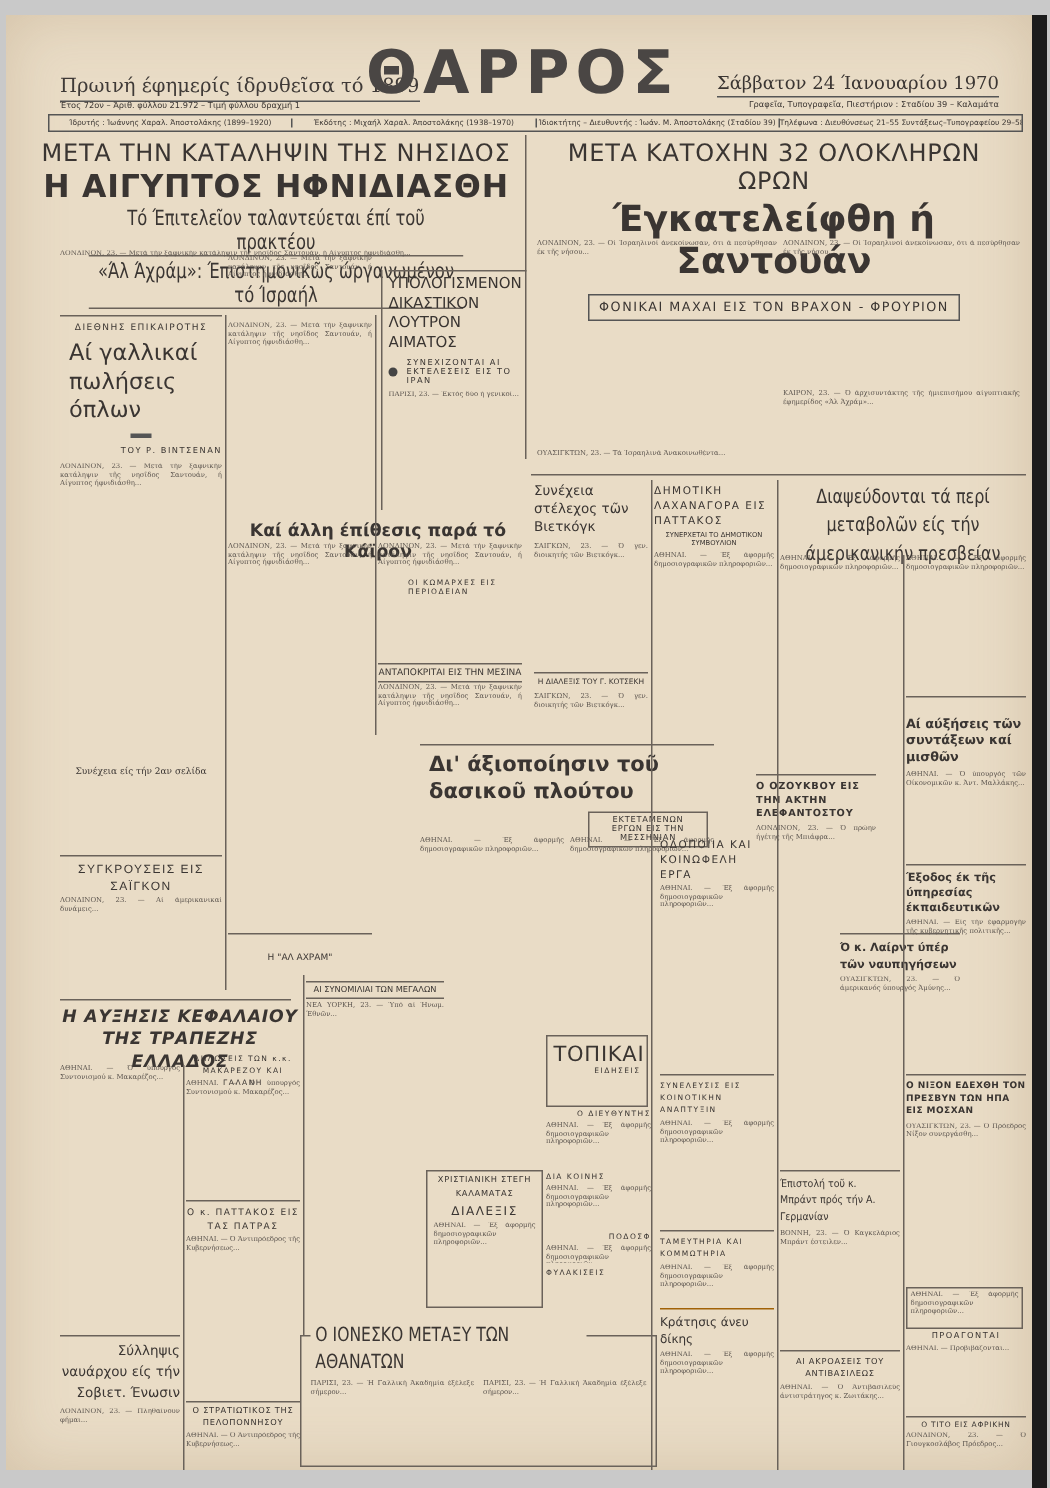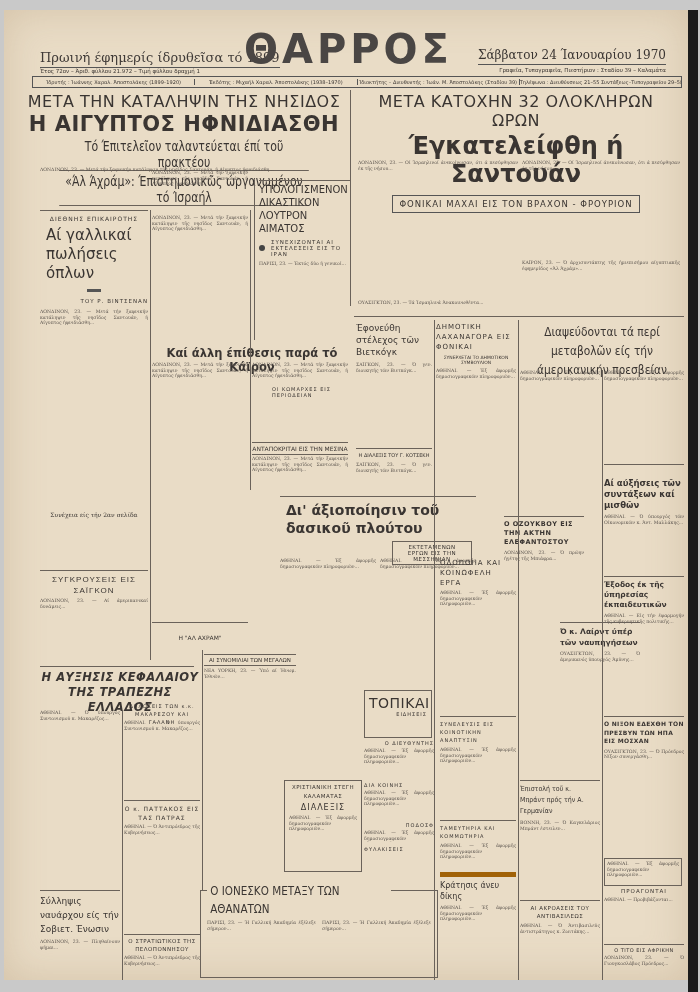--- a/index.html
+++ b/index.html
@@ -118,36 +118,36 @@
   <div class="abs" style="left:120px;top:790px;width:76px;border-top:1px solid #6a625a;padding-top:3px;">
     <div style="font-family:'DejaVu Sans',sans-serif;font-size:6px;text-align:center;line-height:9px;letter-spacing:1px;">Ο κ. ΠΑΤΤΑΚΟΣ ΕΙΣ ΤΑΣ ΠΑΤΡΑΣ</div>
     <div class="body-text" style="height:95px;margin-top:2px;">ΑΘΗΝΑΙ. — Ό Άντιπρόεδρος τῆς Κυβερνήσεως...</div>
   </div>
   <div class="abs" style="left:120px;top:924px;width:76px;border-top:1px solid #6a625a;padding-top:2px;">
     <div style="font-family:'DejaVu Sans',sans-serif;font-size:5.5px;text-align:center;line-height:8px;letter-spacing:.5px;">Ο ΣΤΡΑΤΙΩΤΙΚΟΣ ΤΗΣ ΠΕΛΟΠΟΝΝΗΣΟΥ</div>
     <div class="body-text" style="height:26px;margin-top:2px;">ΑΘΗΝΑΙ. — Ό Άντιπρόεδρος τῆς Κυβερνήσεως...</div>
   </div>
 
   <div class="abs" style="left:36px;top:880px;width:80px;border-top:1px solid #6a625a;padding-top:3px;">
-    <div style="font-family:'DejaVu Sans',sans-serif;font-size:9px;line-height:14px;text-align:left;">Σύλληψις ναυάρχου είς τήν Σοβιετ. Ένωσιν</div>
+    <div style="font-family:'DejaVu Sans',sans-serif;font-size:9px;line-height:14px;text-align:right;">Σύλληψις ναυάρχου είς τήν Σοβιετ. Ένωσιν</div>
     <div class="body-text" style="height:52px;margin-top:3px;">ΛΟΝΔΙΝΟΝ, 23. — Πληθαίνουν φήμαι...</div>
   </div>
 
 
   <div class="abs" style="left:352px;top:312px;width:76px;">
-    <div style="font-family:'DejaVu Sans',sans-serif;font-size:9px;line-height:12px;">Έφονεύθη στέλεχος τῶν Βιετκόγκ</div>
+    <div style="font-family:'DejaVu Sans',sans-serif;font-size:9px;line-height:12px;">Συνέχεια στέλεχος τῶν Βιετκόγκ</div>
     <div class="body-text" style="height:56px;margin-top:4px;">ΣΑΪΓΚΩΝ, 23. — Ό γεν. διοικητής τῶν Βιετκόγκ...</div>
   </div>
   <div class="abs" style="left:352px;top:438px;width:76px;border-top:1px solid #6a625a;padding-top:3px;">
     <div style="font-size:5px;font-family:'DejaVu Sans',sans-serif;text-align:center;line-height:7px;">Η ΔΙΑΛΕΞΙΣ ΤΟΥ Γ. ΚΟΤΣΕΚΗ</div>
     <div class="body-text" style="height:30px;margin-top:3px;">ΣΑΪΓΚΩΝ, 23. — Ό γεν. διοικητής τῶν Βιετκόγκ...</div>
   </div>
 
   <div class="abs" style="left:432px;top:312px;width:80px;">
-    <div style="font-family:'DejaVu Sans',sans-serif;font-size:7px;line-height:10px;letter-spacing:1px;">ΔΗΜΟΤΙΚΗ ΛΑΧΑΝΑΓΟΡΑ ΕΙΣ ΦΟΝΙΚΑΙ</div>
+    <div style="font-family:'DejaVu Sans',sans-serif;font-size:7px;line-height:10px;letter-spacing:1px;">ΔΗΜΟΤΙΚΗ ΛΑΧΑΝΑΓΟΡΑ ΕΙΣ ΠΑΤΤΑΚΟΣ</div>
     <div style="font-size:4.5px;font-family:'DejaVu Sans',sans-serif;text-align:center;margin-top:3px;">ΣΥΝΕΡΧΕΤΑΙ ΤΟ ΔΗΜΟΤΙΚΟΝ ΣΥΜΒΟΥΛΙΟΝ</div>
     <div class="body-text" style="height:170px;margin-top:3px;">ΑΘΗΝΑΙ. — Έξ άφορμῆς δημοσιογραφικῶν πληροφοριῶν...</div>
   </div>
 
   <div class="abs" style="left:516px;top:312px;width:164px;">
     <div style="font-family:'DejaVu Sans',sans-serif;font-size:13px;line-height:19px;text-align:center;transform:scaleX(.82);">Διαψεύδονται τά περί μεταβολῶν είς τήν άμερικανικήν πρεσβείαν</div>
   </div>
   <div class="abs body-text" style="left:516px;top:360px;width:80px;height:160px;">ΑΘΗΝΑΙ. — Έξ άφορμῆς δημοσιογραφικῶν πληροφοριῶν...</div>
   <div class="abs body-text" style="left:600px;top:360px;width:80px;height:50px;">ΑΘΗΝΑΙ. — Έξ άφορμῆς δημοσιογραφικῶν πληροφοριῶν...</div>
 
@@ -212,21 +212,21 @@
   </div>
 
   <div class="abs" style="left:436px;top:706px;width:76px;border-top:1px solid #6a625a;padding-top:3px;">
     <div style="font-family:'DejaVu Sans',sans-serif;font-size:5px;line-height:8px;letter-spacing:1px;">ΣΥΝΕΛΕΥΣΙΣ ΕΙΣ ΚΟΙΝΟΤΙΚΗΝ ΑΝΑΠΤΥΞΙΝ</div>
     <div class="body-text" style="height:70px;margin-top:3px;">ΑΘΗΝΑΙ. — Έξ άφορμῆς δημοσιογραφικῶν πληροφοριῶν...</div>
   </div>
   <div class="abs" style="left:436px;top:810px;width:76px;border-top:1px solid #6a625a;padding-top:3px;">
     <div style="font-family:'DejaVu Sans',sans-serif;font-size:5px;line-height:8px;letter-spacing:1px;">ΤΑΜΕΥΤΗΡΙΑ ΚΑΙ ΚΟΜΜΩΤΗΡΙΑ</div>
     <div class="body-text" style="height:26px;margin-top:3px;">ΑΘΗΝΑΙ. — Έξ άφορμῆς δημοσιογραφικῶν πληροφοριῶν...</div>
   </div>
-  <div class="abs" style="left:436px;top:862px;width:76px;border-top:5px solid #a16207;padding-top:3px;">
+  <div class="abs" style="left:436px;top:862px;width:76px;border-top:1px solid #a16207;padding-top:3px;">
     <div style="font-family:'DejaVu Sans',sans-serif;font-size:8px;line-height:11px;">Κράτησις άνευ δίκης</div>
     <div class="body-text" style="height:80px;margin-top:3px;">ΑΘΗΝΑΙ. — Έξ άφορμῆς δημοσιογραφικῶν πληροφοριῶν...</div>
   </div>
 
   <div class="abs" style="left:196px;top:880px;width:236px;height:86px;border:1px solid #6a625a;">
     <div style="font-family:'DejaVu Sans',sans-serif;font-size:13px;line-height:18px;margin-top:-9px;background:#e9dcc6;display:inline-block;padding:0 4px;margin-left:6px;transform:scaleX(.8);transform-origin:left;">Ο ΙΟΝΕΣΚΟ ΜΕΤΑΞΥ ΤΩΝ ΑΘΑΝΑΤΩΝ</div>
     <div style="display:flex;gap:6px;padding:2px 6px;">
       <div class="body-text" style="flex:1;height:56px;">ΠΑΡΙΣΙ, 23. — Ή Γαλλική Άκαδημία έξέλεξε σήμερον...</div>
       <div class="body-text" style="flex:1;height:56px;">ΠΑΡΙΣΙ, 23. — Ή Γαλλική Άκαδημία έξέλεξε σήμερον...</div>
     </div>

